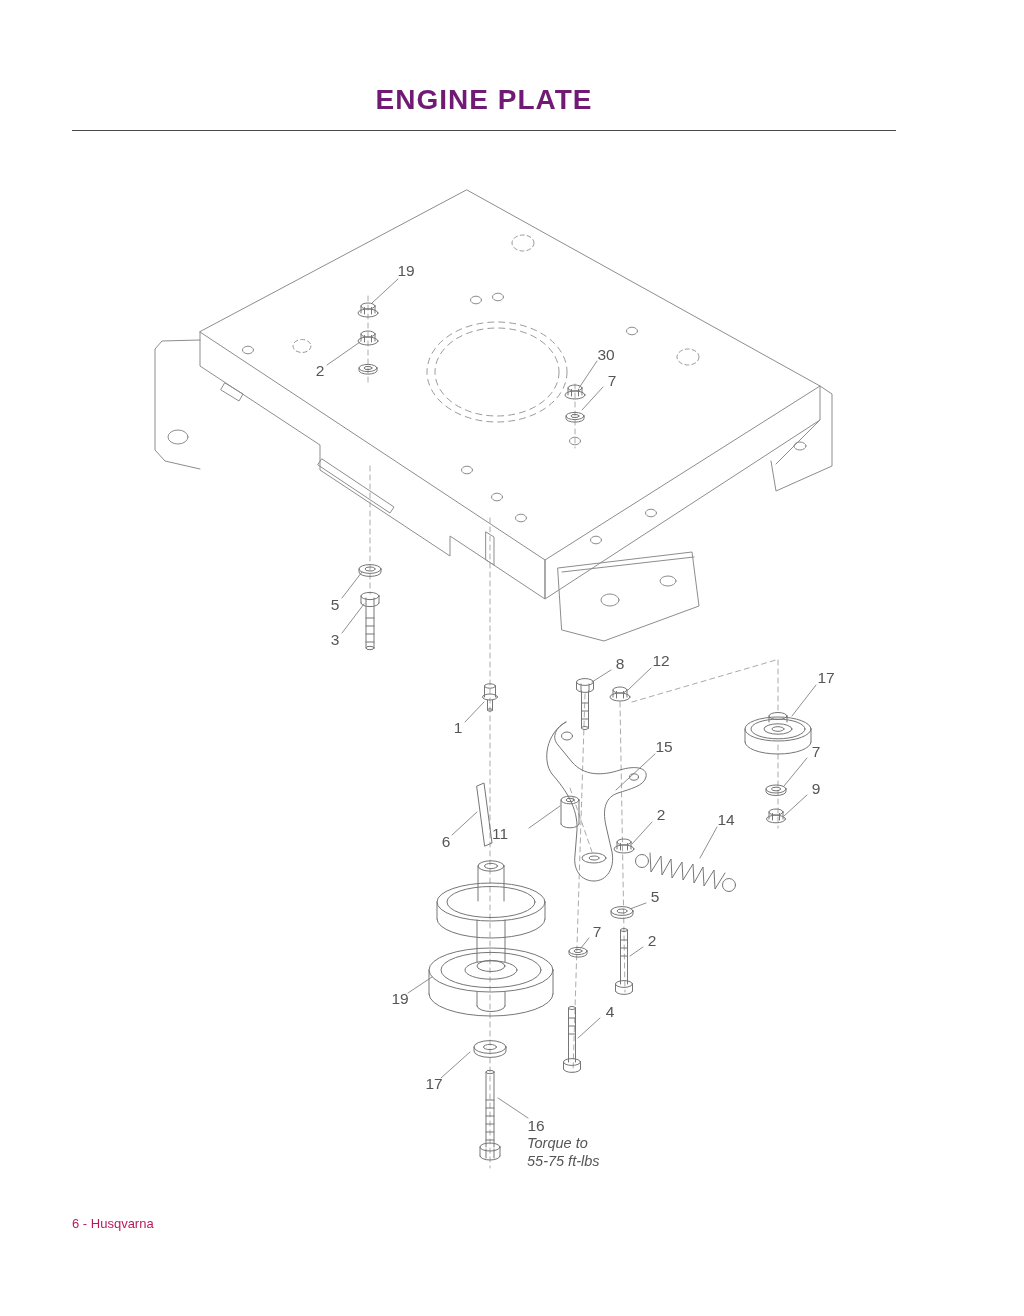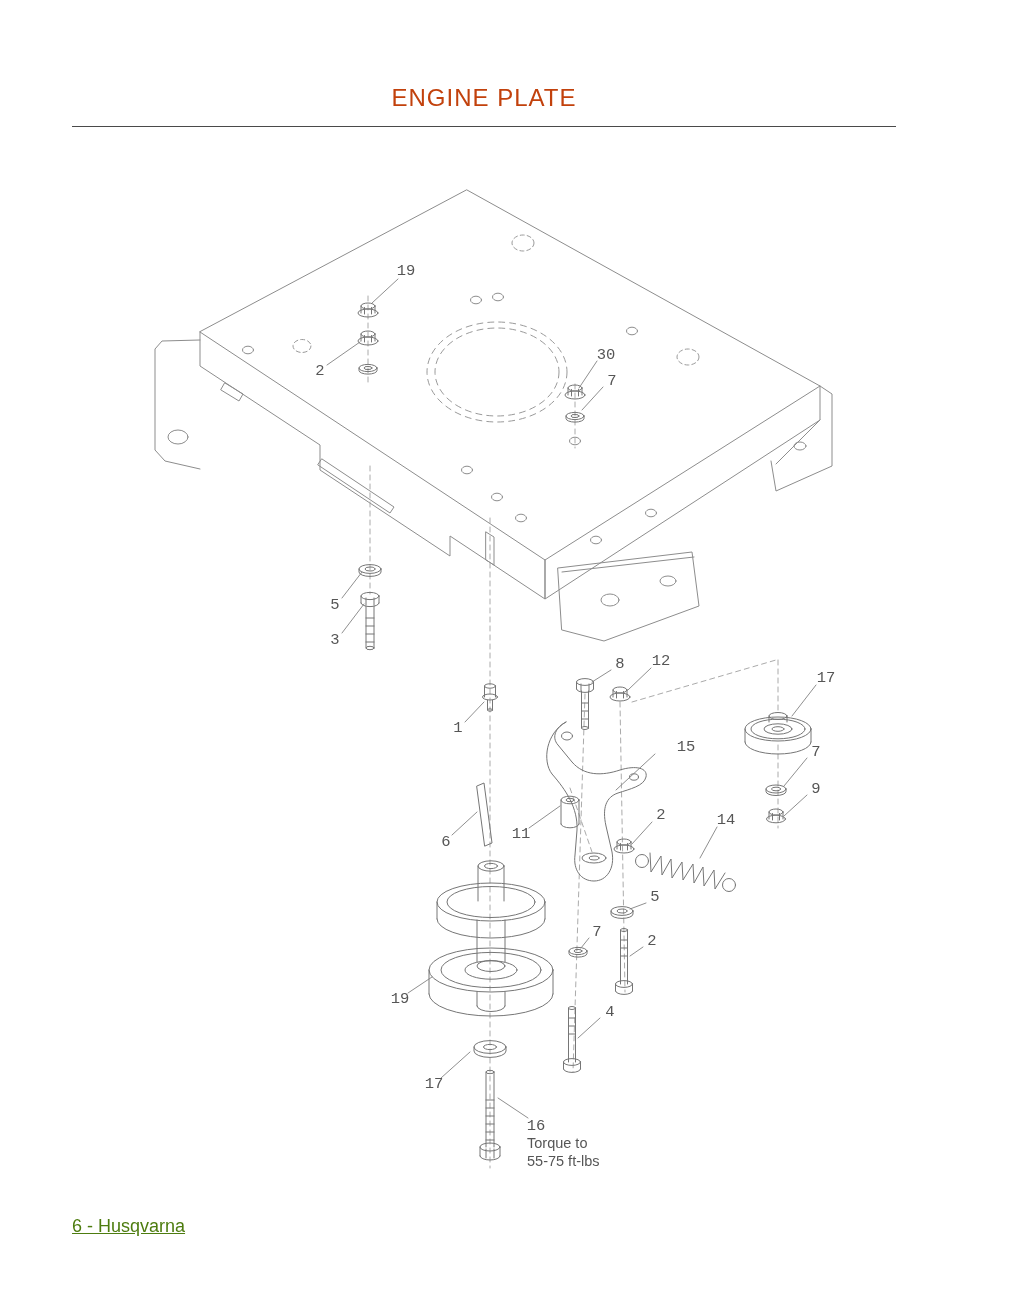--- a/index.html
+++ b/index.html
@@ -1,23 +1,23 @@
 <!DOCTYPE html>
 <html><head>
 <meta charset="utf-8">
 <style>
   html,body{margin:0;padding:0;background:#ffffff;}
   body{width:1024px;height:1316px;position:relative;font-family:"Liberation Sans",sans-serif;color:#4f4f4f;}
   .page{position:absolute;inset:0;width:1024px;height:1316px;background:#fff;overflow:hidden;}
   .title-block{position:absolute;left:72px;top:84px;width:824px;border-bottom:1.5px solid #4a4a4a;text-align:center;padding-bottom:14px;}
-  .title{font-size:24px;letter-spacing:1px;font-weight:400;color:#c2410c;}
+  .title{font-size:28px;letter-spacing:1px;font-weight:700;color:#701a75;}
   svg.diagram{position:absolute;left:0;top:0;}
-  .callout{position:absolute;transform:translate(-50%,-50%);font-size:15.5px;color:#565656;white-space:nowrap;font-family:Liberation Mono, monospace;}
-  .torque-note{position:absolute;left:527px;top:1134px;font-size:14.5px;color:#565656;line-height:18px;}
-  .footer{position:absolute;left:72px;top:1216px;font-size:18px;color:#4d7c0f;text-decoration:underline;}
+  .callout{position:absolute;transform:translate(-50%,-50%);font-size:15.5px;color:#565656;white-space:nowrap;}
+  .torque-note{position:absolute;left:527px;top:1134px;font-size:14.5px;color:#565656;line-height:18px;font-style:italic;}
+  .footer{position:absolute;left:72px;top:1216px;font-size:13px;color:#be185d;}
 </style>
 </head>
 <body>
 
 <div class="page">
 
   <div class="title-block">
     <div class="title">ENGINE PLATE</div>
   </div>
 
@@ -344,25 +344,25 @@
     <div class="callout" style="left:406px;top:271px">19</div>
     <div class="callout" style="left:320px;top:371px">2</div>
     <div class="callout" style="left:606px;top:355px">30</div>
     <div class="callout" style="left:612px;top:381px">7</div>
     <div class="callout" style="left:335px;top:605px">5</div>
     <div class="callout" style="left:335px;top:640px">3</div>
     <div class="callout" style="left:620px;top:664px">8</div>
     <div class="callout" style="left:661px;top:661px">12</div>
     <div class="callout" style="left:826px;top:678px">17</div>
     <div class="callout" style="left:458px;top:728px">1</div>
-    <div class="callout" style="left:686px;top:747px">15</div>
+    <div class="callout" style="left:664px;top:747px">15</div>
     <div class="callout" style="left:816px;top:752px">7</div>
     <div class="callout" style="left:816px;top:789px">9</div>
     <div class="callout" style="left:446px;top:842px">6</div>
-    <div class="callout" style="left:521px;top:834px">11</div>
+    <div class="callout" style="left:500px;top:834px">11</div>
     <div class="callout" style="left:661px;top:815px">2</div>
     <div class="callout" style="left:726px;top:820px">14</div>
     <div class="callout" style="left:655px;top:897px">5</div>
     <div class="callout" style="left:597px;top:932px">7</div>
     <div class="callout" style="left:652px;top:941px">2</div>
     <div class="callout" style="left:400px;top:999px">19</div>
     <div class="callout" style="left:610px;top:1012px">4</div>
     <div class="callout" style="left:434px;top:1084px">17</div>
     <div class="callout" style="left:536px;top:1126px">16</div>
   </div>

